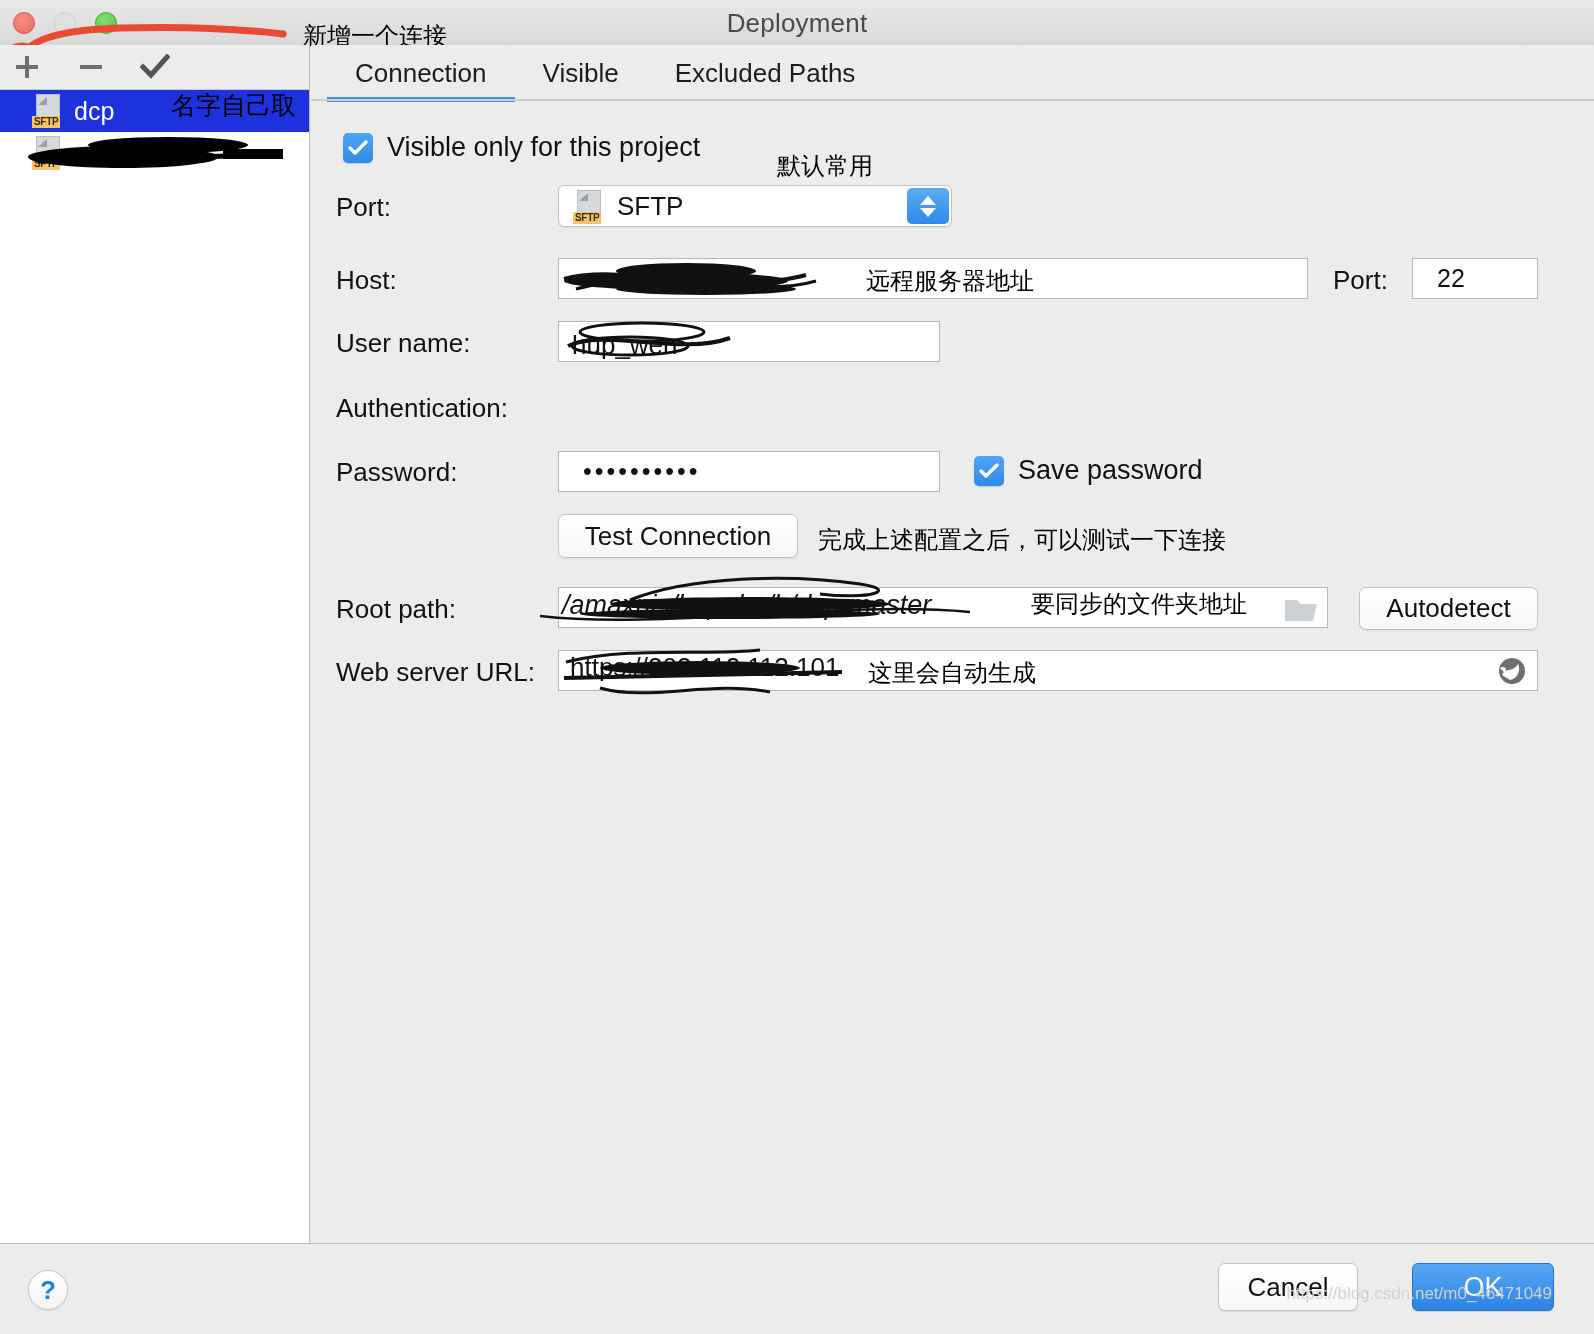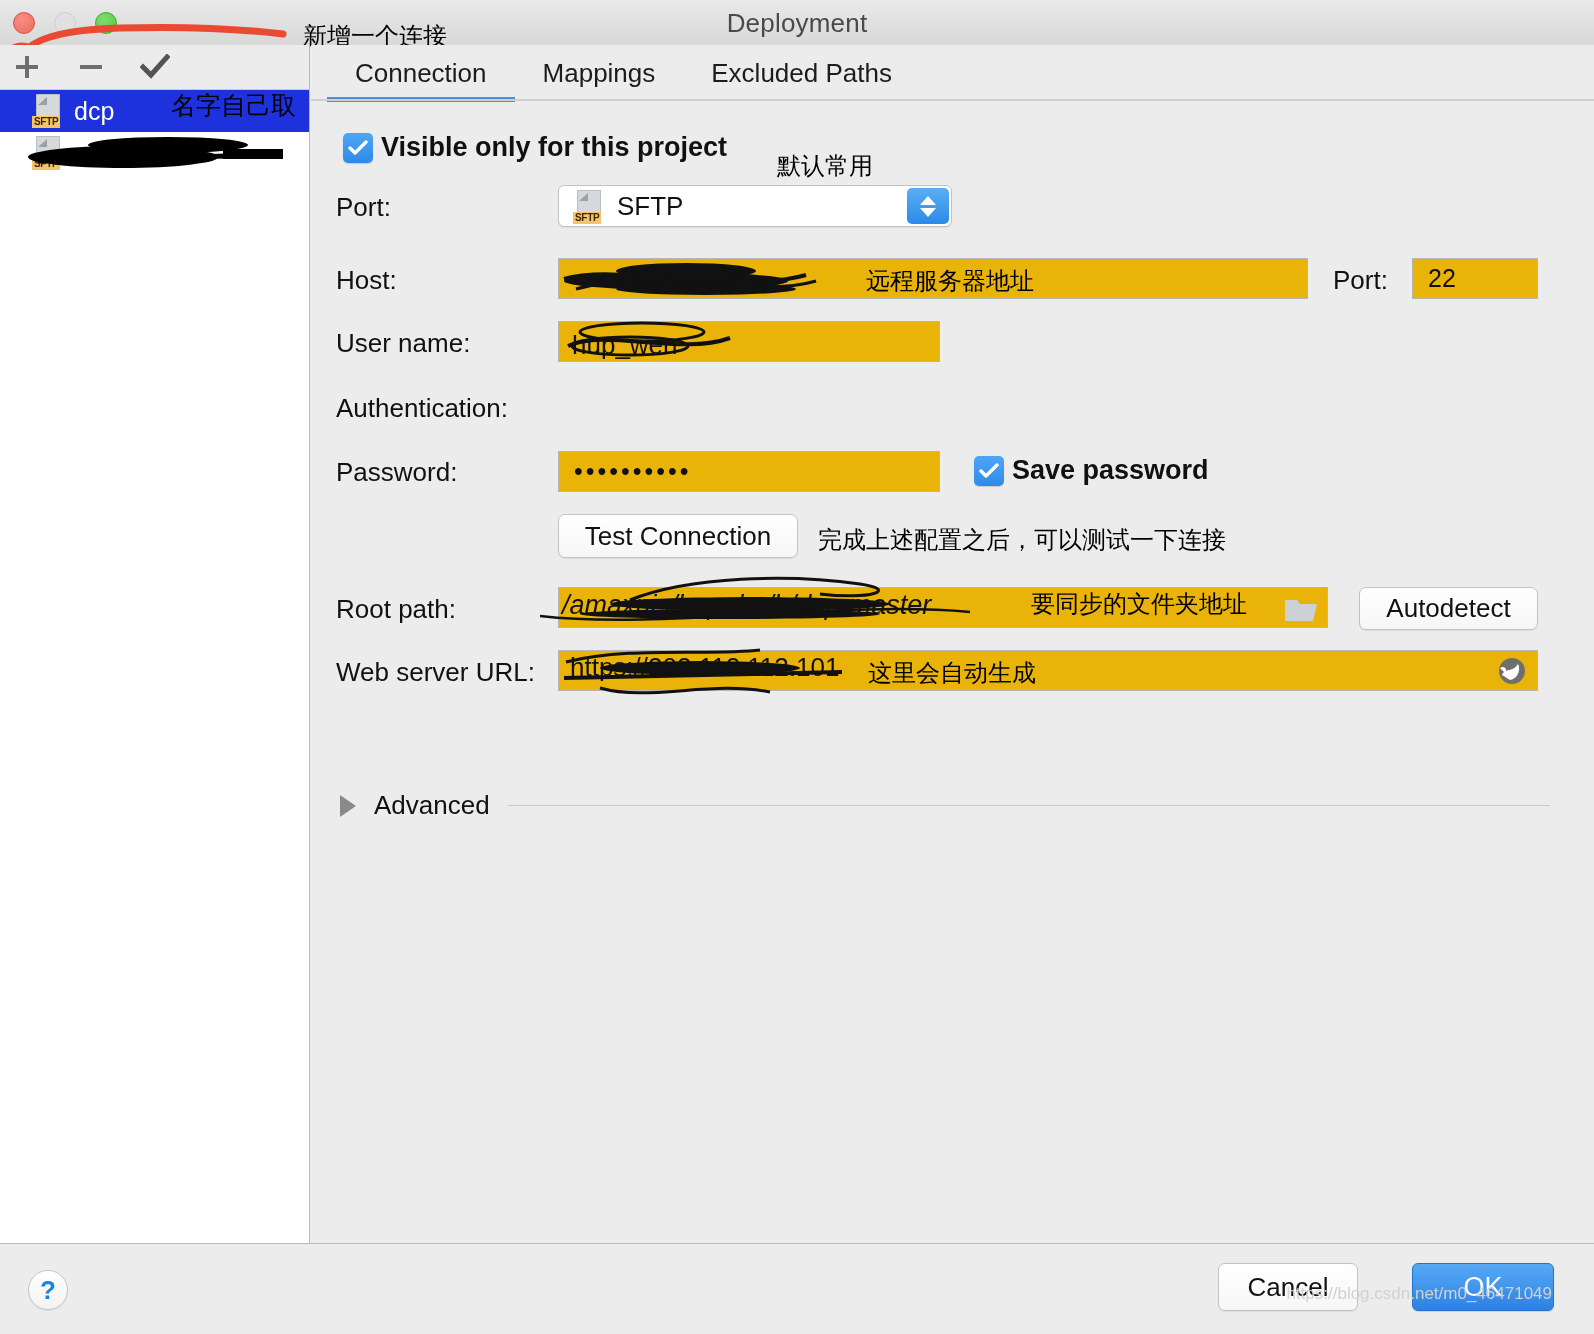--- a/index.html
+++ b/index.html
@@ -74,22 +74,22 @@
   .tab{
     font-size:26px;color:#1c1c1c;padding:0 28px;height:57px;display:flex;align-items:center;
     position:relative;
   }
   .tab.active:after{
     content:"";position:absolute;left:0;bottom:0;width:100%;height:5px;background:#4a90d9;
   }
   .tabs-rule{position:absolute;left:311px;top:99px;width:1283px;height:2px;background:#cfcfcf;}
   .lbl{position:absolute;font-size:26px;color:#111;white-space:nowrap;}
   .field{
-    position:absolute;background:#eab308;border:1px solid #b6b6b6;box-sizing:border-box;
-    font-size:25px;color:#111;display:flex;align-items:center;padding-left:15px;
+    position:absolute;background:#ffffff;border:1px solid #b6b6b6;box-sizing:border-box;
+    font-size:25px;color:#111;display:flex;align-items:center;padding-left:24px;
   }
   .combo{
     position:absolute;background:#fff;border:1px solid #c2c2c2;border-radius:6px;box-sizing:border-box;
     font-size:26px;color:#111;display:flex;align-items:center;padding-left:14px;
     box-shadow:0 1px 1px rgba(0,0,0,.06);
   }
   .stepper{
     position:absolute;right:2px;top:2px;bottom:2px;width:42px;
     background:linear-gradient(to bottom,#5aaef4,#2c8ae8);border-radius:5px;
     display:flex;flex-direction:column;align-items:center;justify-content:center;gap:3px;
@@ -97,21 +97,21 @@
   .stepper span{display:block;width:0;height:0;}
   .st-up{border-left:8px solid transparent;border-right:8px solid transparent;border-bottom:9px solid #fff;}
   .st-dn{border-left:8px solid transparent;border-right:8px solid transparent;border-top:9px solid #fff;}
 
   .checkbox{
     width:30px;height:30px;border-radius:5px;background:linear-gradient(to bottom,#4ea6f6,#2e8ae9);
     display:flex;align-items:center;justify-content:center;flex:none;
     box-shadow:0 1px 1px rgba(0,0,0,.15);
   }
   .checkbox svg{display:block;}
-  .cbrow{position:absolute;display:flex;align-items:flex-end;gap:8px;font-size:27px;color:#111;font-weight:bold;}
+  .cbrow{position:absolute;display:flex;align-items:flex-end;gap:14px;font-size:27px;color:#111;}
 
   .btn{
     position:absolute;background:linear-gradient(to bottom,#ffffff,#f6f6f6);
     border:1px solid #c3c3c3;border-radius:7px;box-sizing:border-box;
     display:flex;align-items:center;justify-content:center;
     font-size:26px;color:#111;box-shadow:0 1px 1px rgba(0,0,0,.07);
   }
 
   .annot{position:absolute;color:#000000;font-size:24px;white-space:nowrap;
     font-family:Liberation Serif, serif;}
@@ -215,21 +215,21 @@
   </div>
 
   <div class="annot" style="left:171px;top:89px;font-size:25px;">名字自己取</div>
 
   <div class="main">
     <div class="tabs">
       <div class="tab active">
         <span>Connection</span>
       </div>
       <div class="tab">
-        <span>Mappings</span>
+        <span>Visible</span>
       </div>
       <div class="tab">
         <span>Excluded Paths</span>
       </div>
     </div>
   </div>
   <div class="tabs-rule"></div>
 
   <div class="cbrow" style="left:343px;top:132px;">
     <div class="checkbox">
@@ -332,25 +332,20 @@
     <path d="M4,38 L282,32" stroke="#111" stroke-width="4" fill="none"></path>
     <path d="M40,48 C90,62 150,40 210,52" stroke="#111" stroke-width="3" fill="none"></path>
   </svg>
   <div class="annot" style="left:868px;top:657px;">这里会自动生成</div>
   <svg style="position:absolute;left:1496px;top:655px;" width="32" height="32" viewBox="0 0 32 32">
     <circle cx="16" cy="16" r="13" fill="#6f6f6f"></circle>
     <path d="M6,20 C10,12 16,18 22,9 C25,14 22,24 14,25 Z" fill="#ffffff"></path>
     <path d="M4,13 C8,10 12,14 9,18 Z" fill="#ffffff"></path>
   </svg>
 
-  <div class="advanced">
-    <div class="adv-tri"></div>
-    <div class="adv-label">Advanced</div>
-    <div class="adv-rule"></div>
-  </div>
 
   <div class="bottombar">
     <div class="help">
       <span>?</span>
     </div>
     <div class="btn-cancel">
       <span>Cancel</span>
     </div>
     <div class="btn-ok">
       <span>OK</span>

